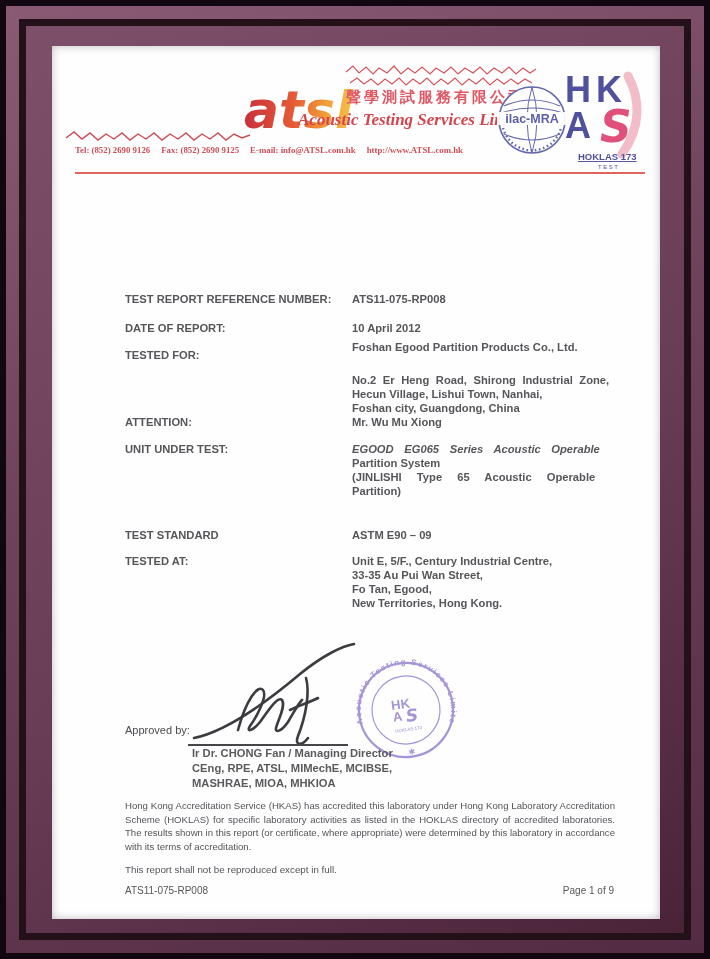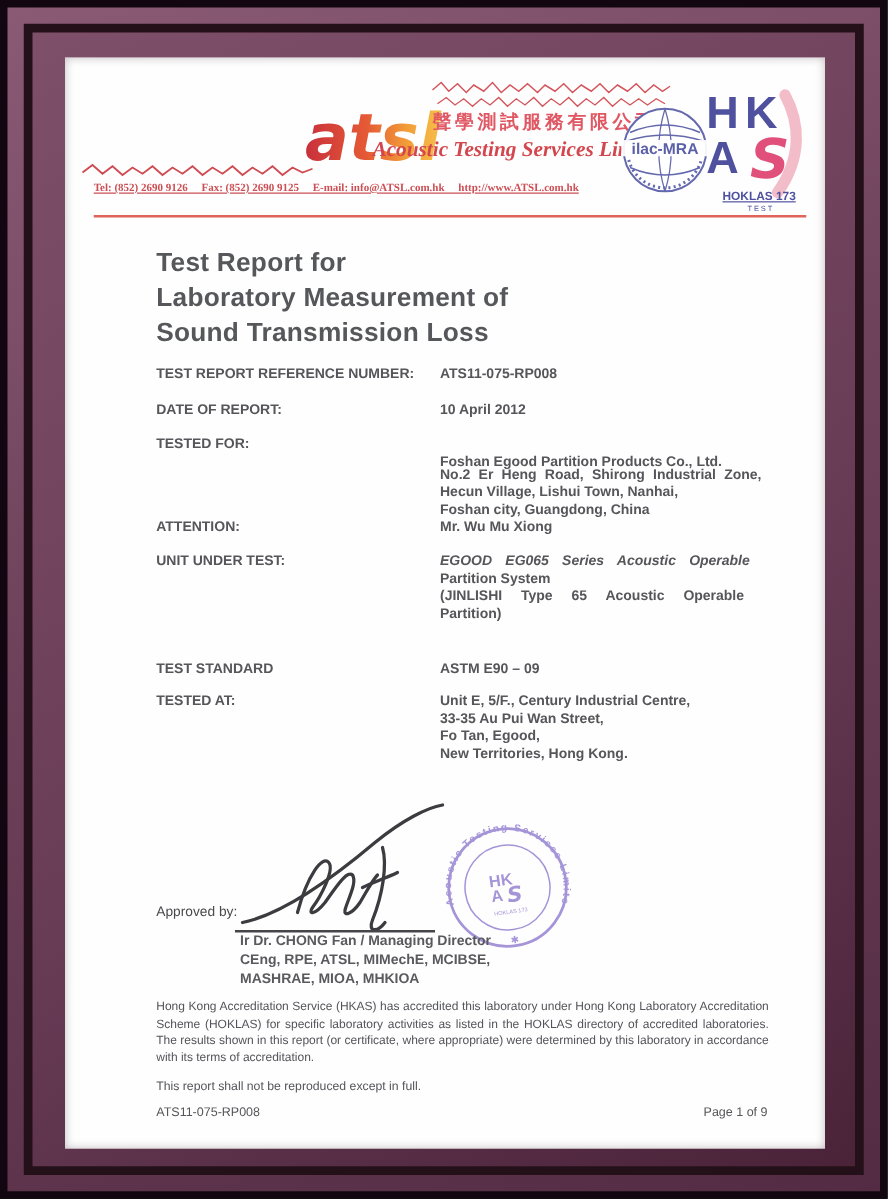--- a/index.html
+++ b/index.html
@@ -6,21 +6,21 @@
   
   .f1{position:absolute;inset:0;background:#120710;}
   .f2{position:absolute;inset:6px;background:linear-gradient(160deg,#8a5a75 0%,#6d4159 45%,#532c44 100%);}
   .f3{position:absolute;inset:19px;background:#241018;}
   .f4{position:absolute;inset:26px;background:linear-gradient(150deg,#7e4f69 0%,#6a3d57 55%,#4a2339 100%);}
   .page{position:absolute;inset:46px 50px 40px 52px;background:#fefefe;box-shadow:inset 0 0 8px rgba(40,10,25,.28);}
   
   .chinese{position:absolute;left:294px;top:42px;width:200px;font:bold 15px "DejaVu Sans",sans-serif;color:#e05864;letter-spacing:3px;white-space:nowrap;}
   .script{position:absolute;left:246px;top:64px;width:220px;font:bold italic 17px "Liberation Serif",serif;color:#d4464d;white-space:nowrap;}
   .addr{position:absolute;left:23px;top:85px;width:430px;font:bold 8.8px "Liberation Serif",serif;color:#cc4f55;white-space:nowrap;}
-  .contact{position:absolute;left:23px;top:99px;width:430px;font:bold 8.8px "Liberation Serif",serif;color:#cc4f55;white-space:pre;text-decoration:underline;}
+  .contact{position:absolute;left:23px;top:99px;width:430px;font:bold 8.8px "Liberation Serif",serif;color:#cc4f55;white-space:pre;}
   .rule{position:absolute;left:23px;top:126px;width:570px;height:2px;background:#e0635c;}
   
   .title{position:absolute;left:73px;top:151px;font:bold 21px "Liberation Sans",sans-serif;color:#56575b;line-height:28px;letter-spacing:.2px;}
   .lbl{position:absolute;left:73px;font:bold 11.2px "Liberation Sans",sans-serif;color:#56565a;white-space:nowrap;}
   .val{position:absolute;left:300px;font:bold 11.2px "Liberation Sans",sans-serif;color:#56565a;white-space:nowrap;}
   .ws2{word-spacing:3.5px;} .ws3{word-spacing:7.5px;font-style:italic;} .ws4{word-spacing:12px;}
   
   .approved{position:absolute;left:73px;top:678px;font:11px "Liberation Sans",sans-serif;color:#4a4a4e;}
   .sigline{position:absolute;left:136px;top:698px;width:160px;height:2px;background:#46464a;}
   .nameline{position:absolute;left:140px;font:bold 11.2px "Liberation Sans",sans-serif;color:#5a5a5e;white-space:nowrap;}
@@ -82,34 +82,29 @@
     <path d="M64,6 C76,28 78,56 58,84" stroke="#f3bcc9" stroke-width="9" fill="none" stroke-linecap="round"></path>
     <text x="1" y="32" font-family="'Liberation Sans',sans-serif" font-weight="900" font-size="36" fill="#4f519f" letter-spacing="-3" textLength="54">HK</text>
     <text x="1" y="68" font-family="'Liberation Sans',sans-serif" font-weight="900" font-size="36" fill="#4f519f" textLength="27">A</text>
     <text x="36" y="72" font-family="'DejaVu Sans',sans-serif" font-weight="900" font-style="italic" font-size="44" fill="#e0507a">S</text>
     <text x="14" y="90" font-family="'Liberation Sans',sans-serif" font-weight="bold" font-size="9.5" fill="#4f519f" text-decoration="underline">HOKLAS 173</text>
     <text x="34" y="99" font-family="'Liberation Sans',sans-serif" font-size="6" fill="#4f519f" letter-spacing="1.5">TEST</text>
   </svg>
 
   <div class="rule"></div>
 
-  <div class="title">
-    <div>Test Report for</div>
-    <div>Laboratory Measurement of</div>
-    <div>Sound Transmission Loss</div>
-  </div>
 
   <div class="lbl" style="top:247px">TEST REPORT REFERENCE NUMBER:</div>
   <div class="val" style="top:247px">ATS11-075-RP008</div>
 
   <div class="lbl" style="top:276px">DATE OF REPORT:</div>
   <div class="val" style="top:276px">10 April 2012</div>
 
   <div class="lbl" style="top:303px">TESTED FOR:</div>
-  <div class="val" style="top:318px">Foshan Egood Partition Products Co., Ltd.</div>
+  <div class="val" style="top:295px">Foshan Egood Partition Products Co., Ltd.</div>
 
   <div class="val ws2" style="top:328px">No.2 Er Heng Road, Shirong Industrial Zone,</div>
   <div class="val" style="top:342px">Hecun Village, Lishui Town, Nanhai,</div>
   <div class="val" style="top:356px">Foshan city, Guangdong, China</div>
 
   <div class="lbl" style="top:370px">ATTENTION:</div>
   <div class="val" style="top:370px">Mr. Wu Mu Xiong</div>
 
   <div class="lbl" style="top:397px">UNIT UNDER TEST:</div>
   <div class="val ws3" style="top:397px">EGOOD EG065 Series Acoustic Operable</div>

